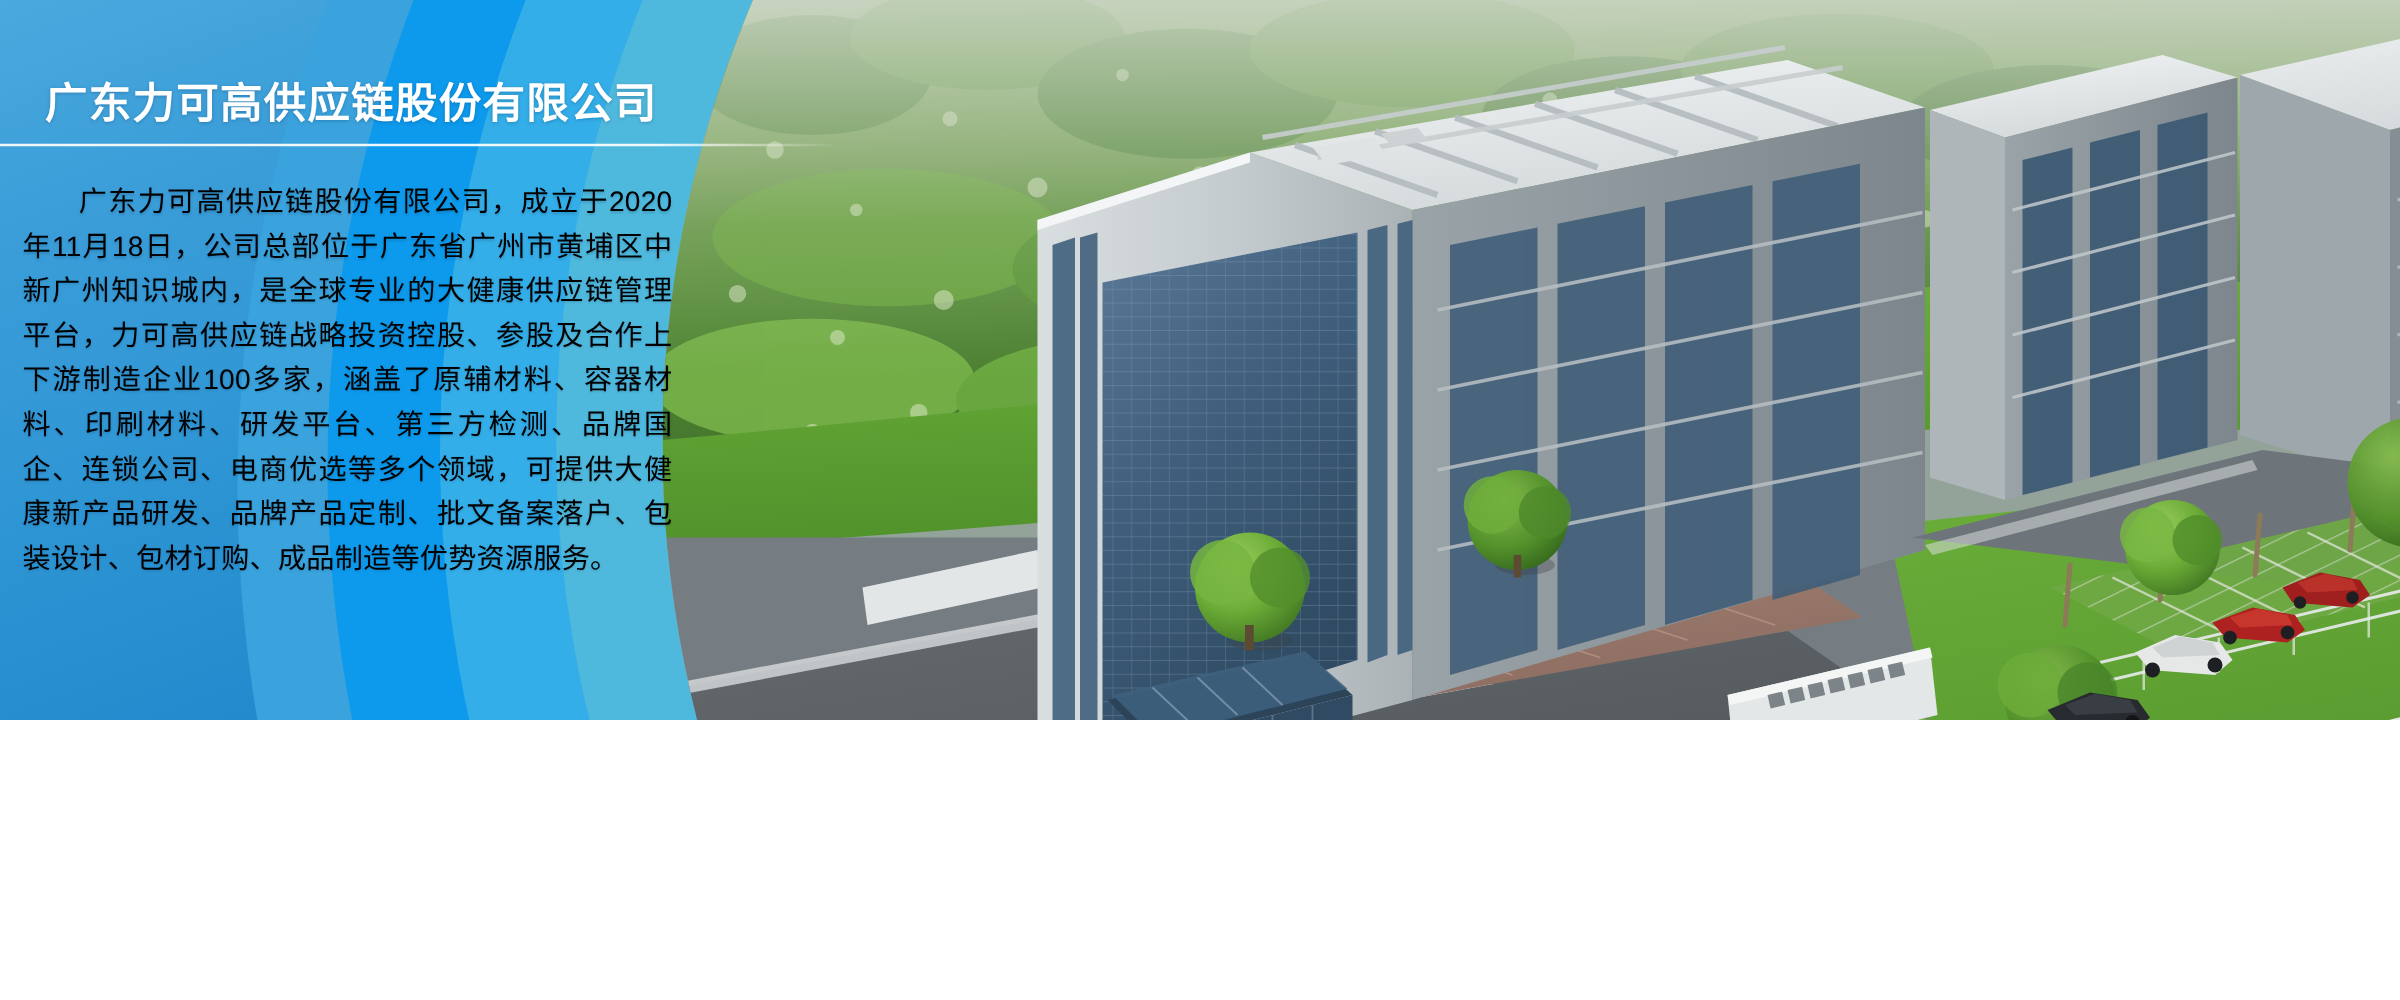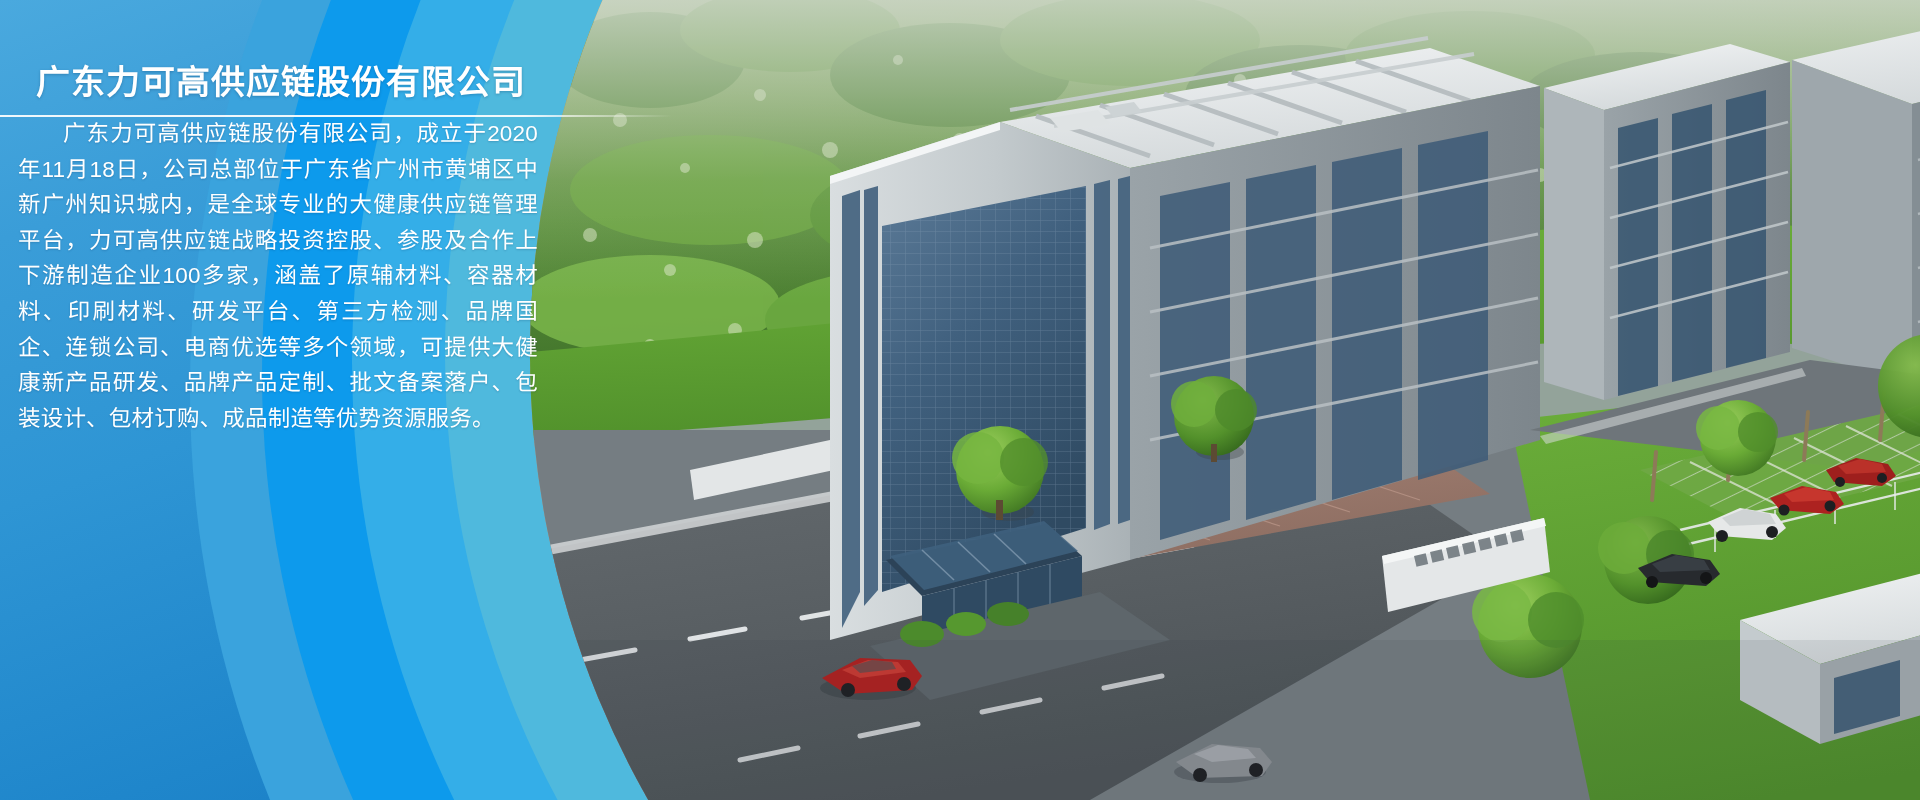--- a/index.html
+++ b/index.html
@@ -4,21 +4,21 @@
 <title>广东力可高供应链股份有限公司</title>
 <style>
   html,body{margin:0;padding:0;background:#ffffff;}
   body{
     font-family:"Liberation Sans","DejaVu Sans",sans-serif;
     -webkit-font-smoothing:antialiased;
   }
   #stage{
     position:relative;
     width:1920px;
-    height:800px;
+    height:576px;
     overflow:hidden;
     background:#1a7fc1;
   }
   
   .bg-gradient{
     position:absolute;
     inset:0;
     background:linear-gradient(160deg,#4aa9de 0%,#3a9dd8 16%,#2e95d4 34%,#1f86cb 56%,#1577c0 76%,#0f6cb5 100%);
   }
   
@@ -98,25 +98,25 @@
     position:absolute;
     left:0;
     top:115px;
     width:672px;
     height:2px;
     background:linear-gradient(to right,rgba(255,255,255,.92) 0%,rgba(255,255,255,.92) 78%,rgba(255,255,255,0) 100%);
   }
   .body-text{
     position:absolute;
     left:18px;
-    top:116px;
+    top:144px;
     width:520px;
     font-size:22.5px;
     line-height:35.6px;
-    color:#ffffff;
+    color:#000000;
     text-align:justify;
     text-justify:inter-ideograph;
     letter-spacing:.2px;
     text-shadow:0 1px 2px rgba(0,40,80,.22);
   }
   .body-text p{margin:0;text-indent:2em;}
   .body-text p + p{margin-top:0;}
 </style>
 </head>
 <body>

